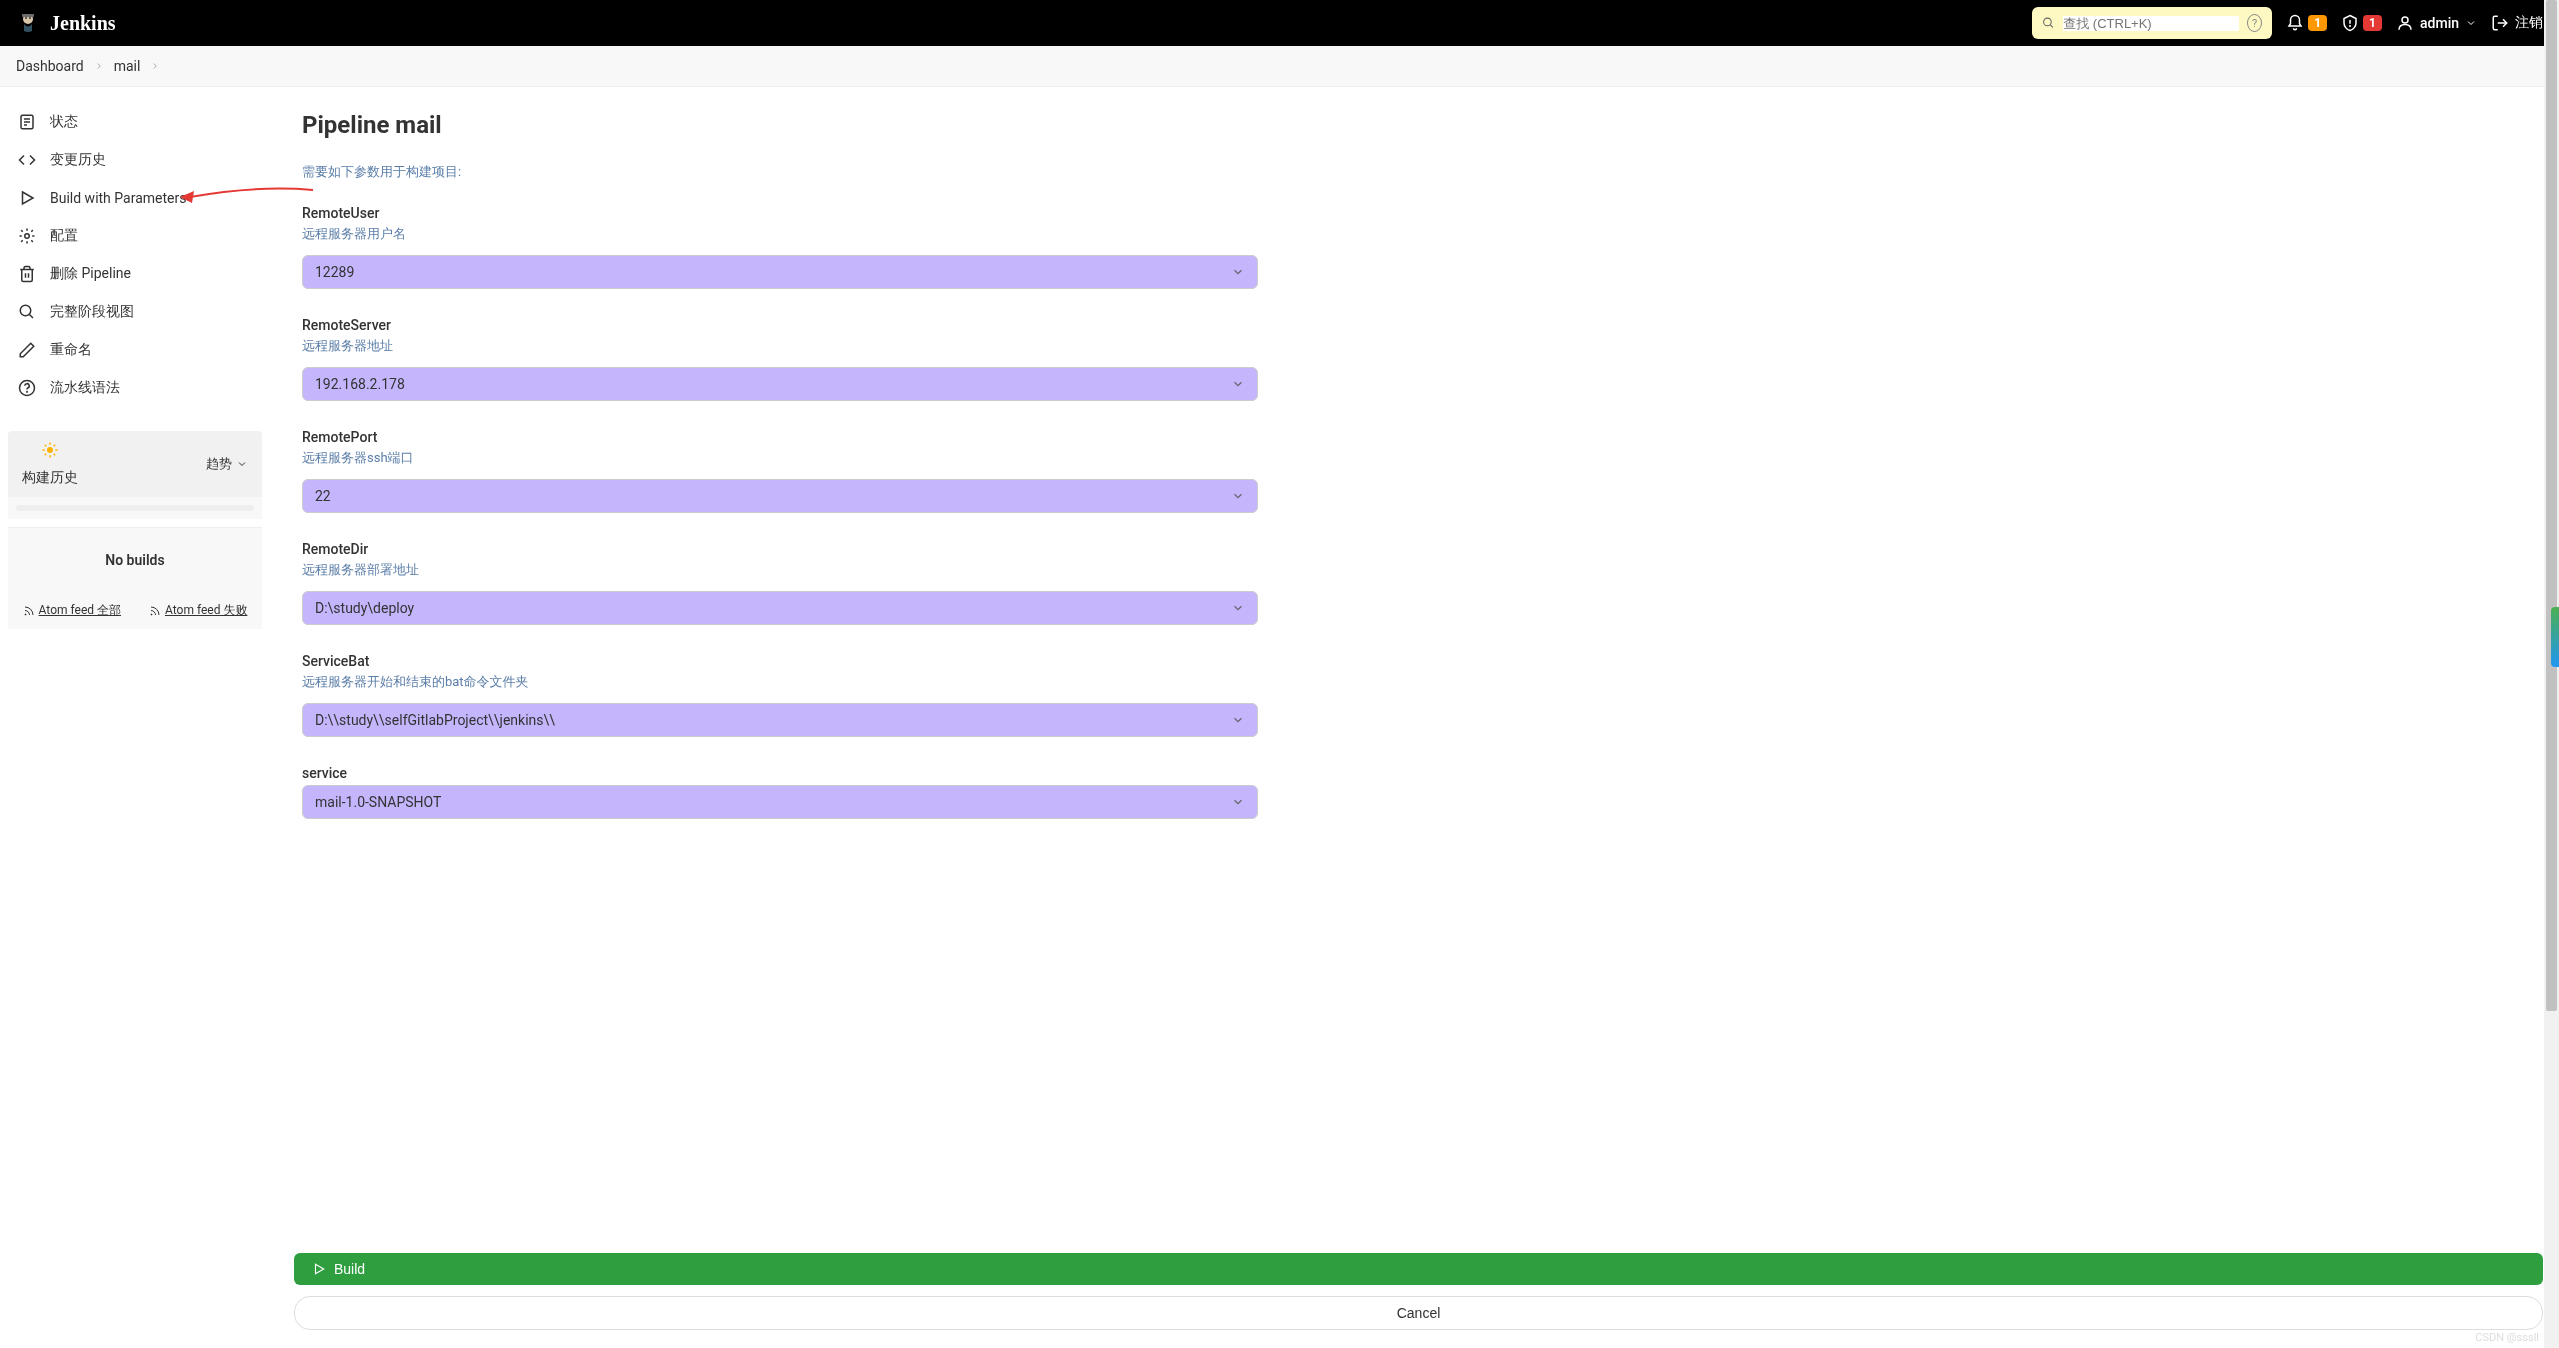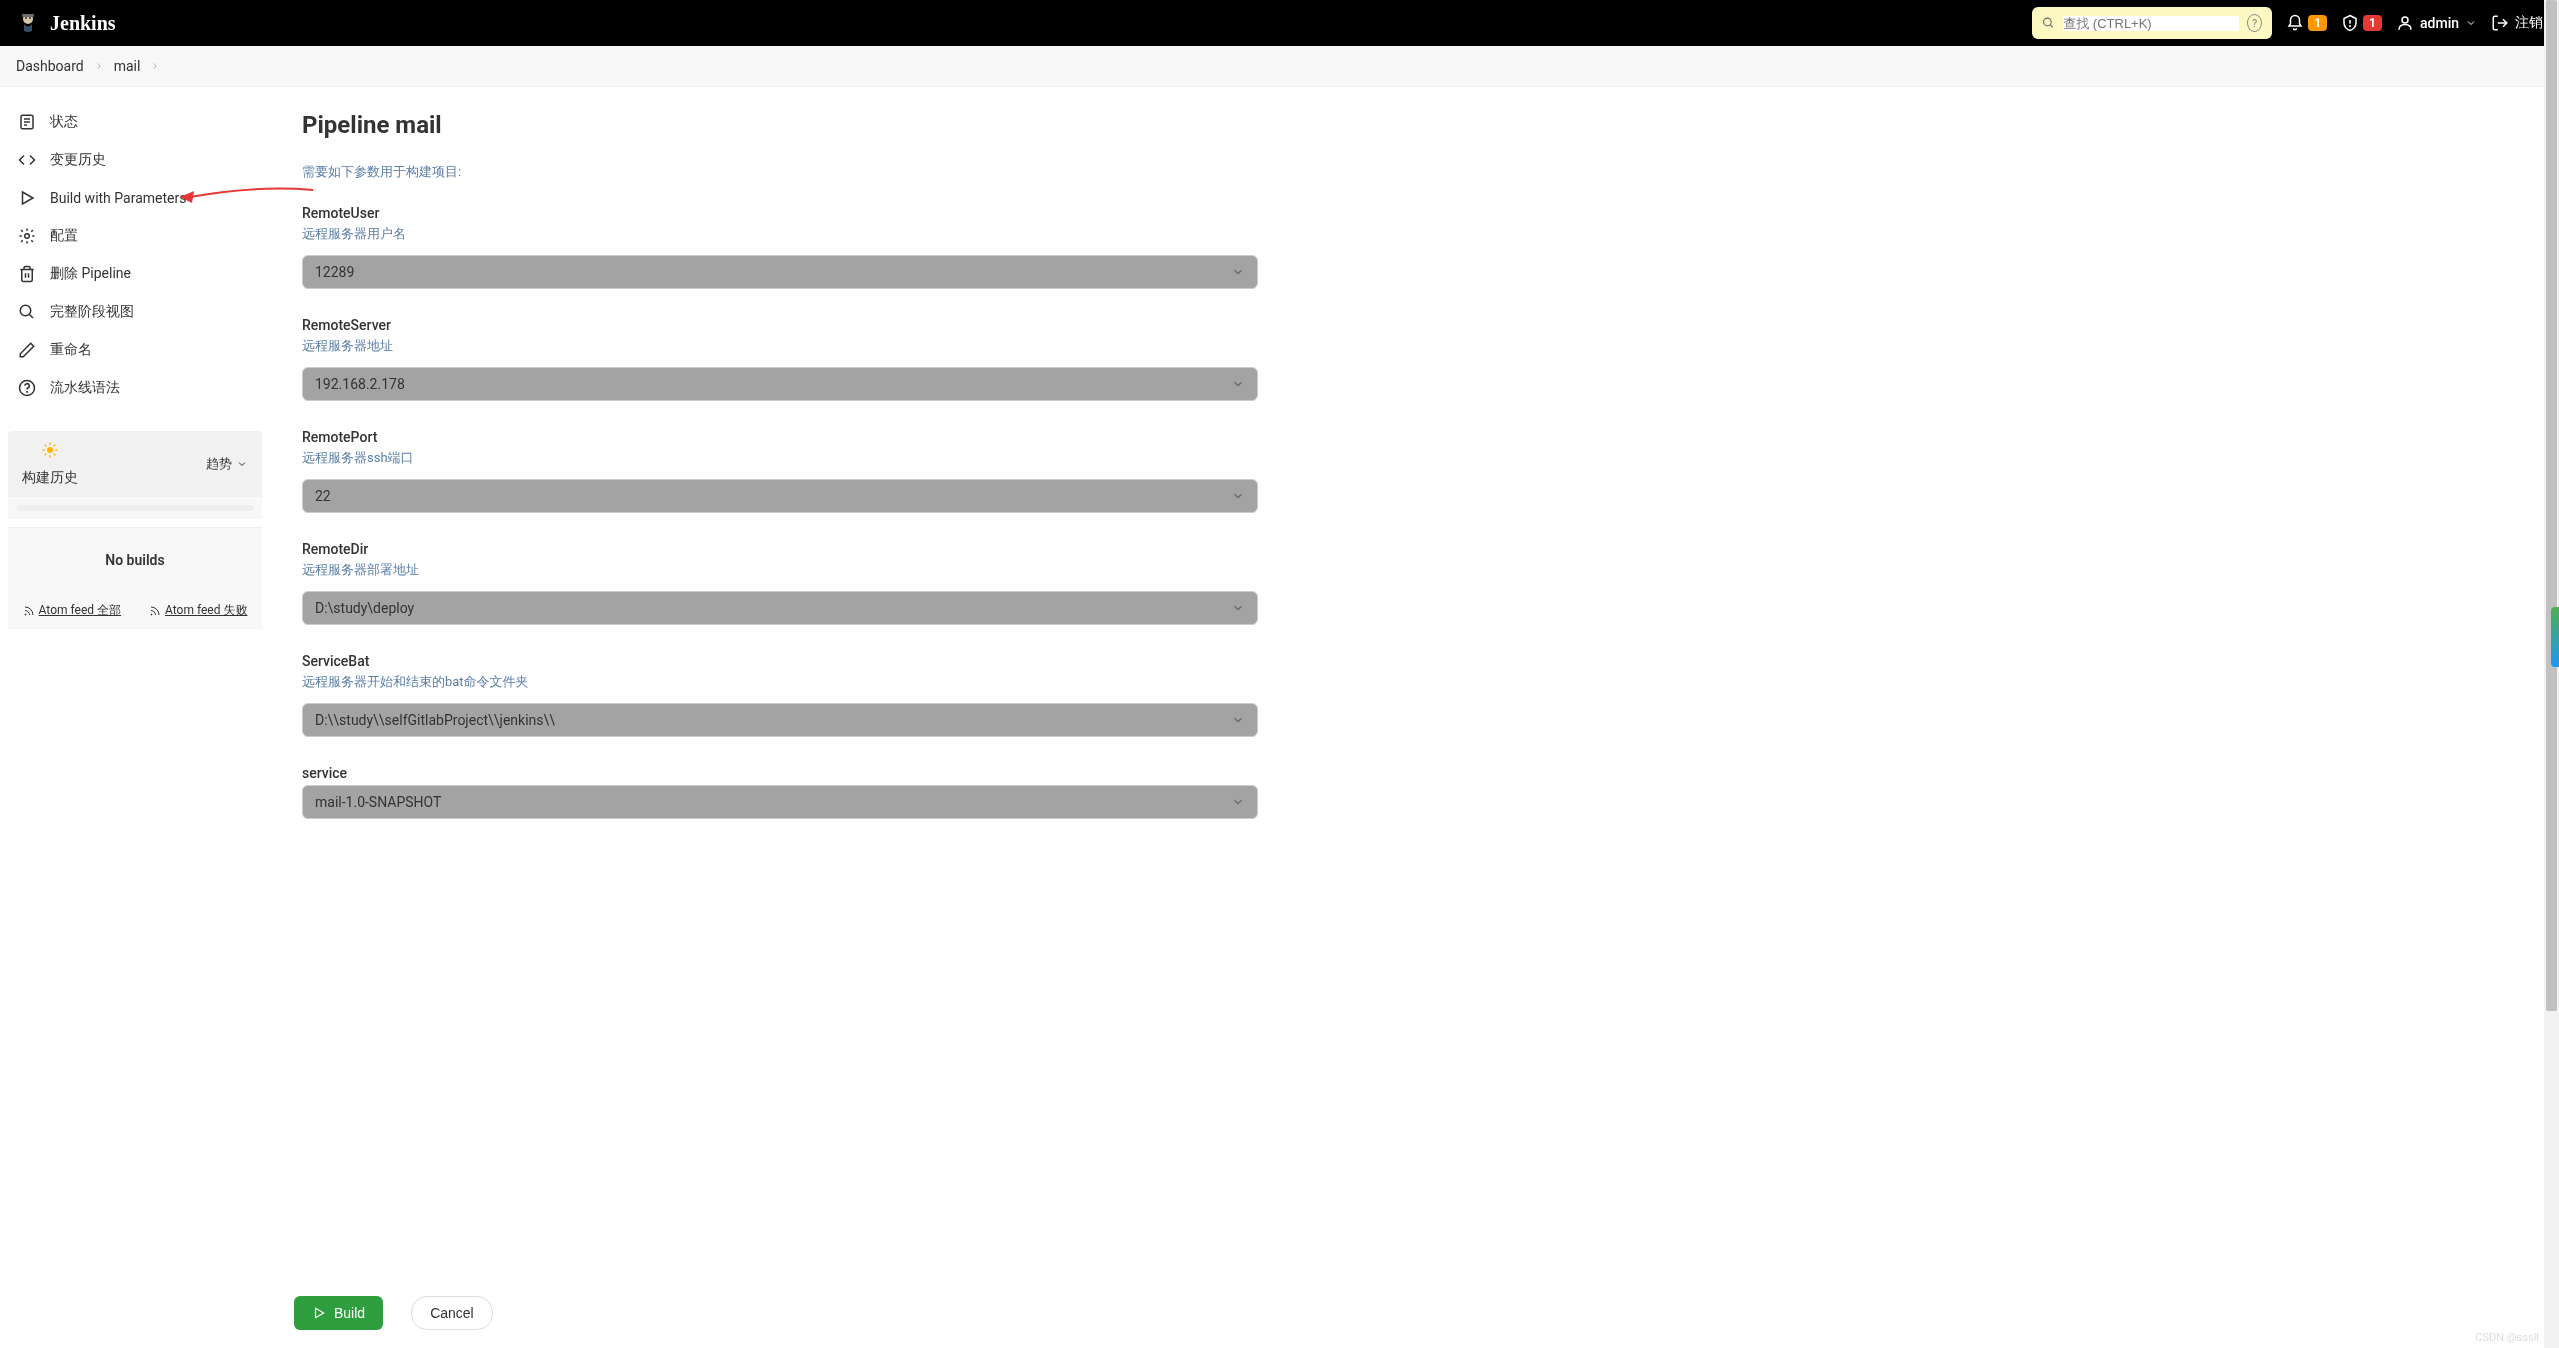--- a/index.html
+++ b/index.html
@@ -40,28 +40,28 @@
     .feed-link { display: flex; align-items: center; gap: 4px; text-decoration: underline; color: #333; }
     
     
     .main { flex: 1; padding: 24px 32px 100px 32px; max-width: 1020px; }
     .page-title { font-size: 24px; font-weight: bold; margin-bottom: 24px; }
     .param-intro { color: #5a7ea8; font-size: 13px; margin-bottom: 24px; }
     
     .param-group { margin-bottom: 28px; }
     .param-name { font-size: 14px; font-weight: 500; color: #333; margin-bottom: 4px; }
     .param-desc { font-size: 13px; color: #5a7ea8; margin-bottom: 12px; }
-    .param-select { width: 100%; border: 1px solid #ccc; border-radius: 6px; padding: 8px 12px; font-size: 14px; display: flex; align-items: center; justify-content: space-between; background: #a3a3a3; cursor: pointer; }
+    .param-select { width: 100%; border: 1px solid #ccc; border-radius: 6px; padding: 8px 12px; font-size: 14px; display: flex; align-items: center; justify-content: space-between; background: #c4b5fd; cursor: pointer; }
     .chevron { color: #666; }
     
     
     .arrow-annotation { position: absolute; pointer-events: none; }
     
     
-    .button-row { position: fixed; bottom: 0; left: 294px; padding: 12px 0 18px 0; background: #fff; display: flex; gap: 28px; width: calc(100% - 310px); }
+    .button-row { position: fixed; bottom: 0; left: 294px; padding: 12px 0 18px 0; background: #fff; display: flex; gap: 11px; width: calc(100% - 310px); flex-direction: column; }
     .btn-build { background: #2e9e3f; color: #fff; border: none; border-radius: 6px; padding: 8px 18px; font-size: 14px; font-weight: 500; display: flex; align-items: center; gap: 8px; cursor: pointer; }
     .btn-cancel { background: #fff; color: #333; border: 1px solid #ddd; border-radius: 16px; padding: 8px 18px; font-size: 14px; cursor: pointer; }
     
     
     .scrollbar-track { position: fixed; right: 0; top: 0; width: 15px; height: 100vh; background: #f1f1f1; }
     .scrollbar-thumb { position: absolute; right: 2px; top: 0; width: 11px; height: 75%; background: #c1c1c1; border-radius: 2px; }
     .scrollbar-handle { position: fixed; right: 0; top: 45%; width: 8px; height: 60px; background: linear-gradient(#4caf50, #2196f3); border-radius: 4px 0 0 4px; }
     
     
     .watermark { position: fixed; right: 20px; bottom: 4px; color: #ddd; font-size: 11px; }

